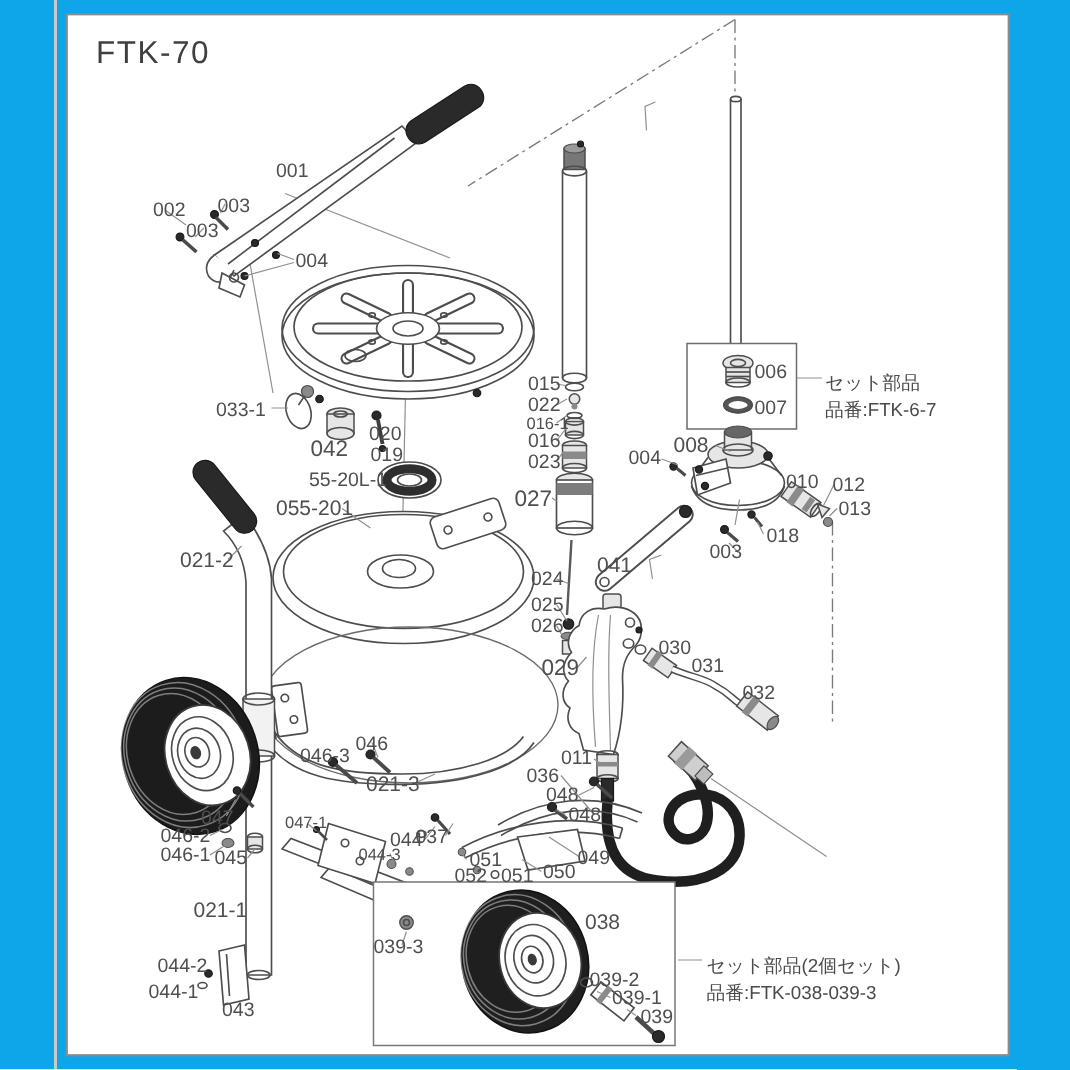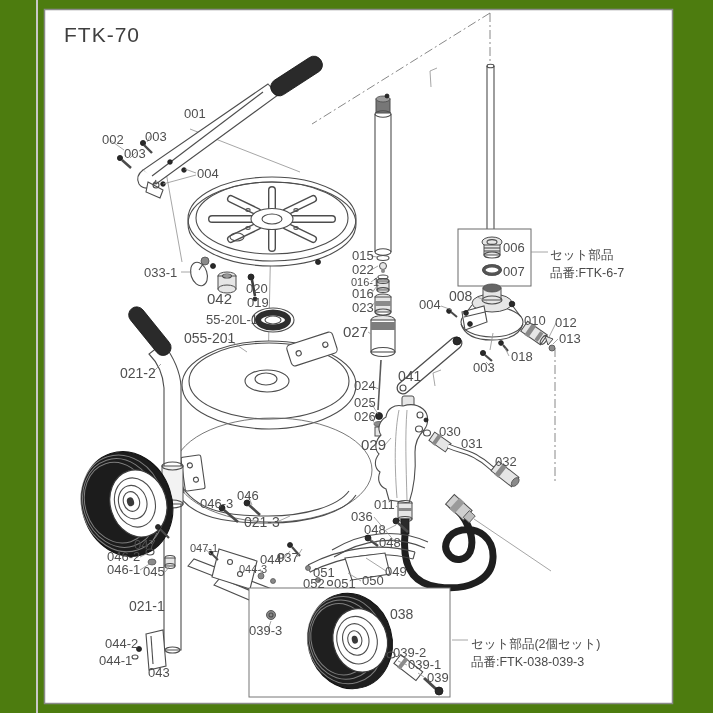--- a/index.html
+++ b/index.html
@@ -1,16 +1,16 @@
 <!DOCTYPE html>
 <html><head>
 <meta charset="utf-8">
 <style>
   html,body{margin:0;padding:0;background:#fff;}
-  #page{position:relative;width:713px;height:713px;background:#4d7c0f;overflow:hidden;
+  #page{position:relative;width:713px;height:713px;background:#0ea5e9;overflow:hidden;
         font-family:"Liberation Sans", sans-serif;}
   svg{position:absolute;left:0;top:0;}
   text{fill:#4f4f4f;font-family:"Liberation Sans", sans-serif;}
   .lbl{font-size:13px;}
   .lbl-sm{font-size:11px;}
   .lbl-lg{font-size:15px;}
   .lbl-md{font-size:14px;}
   .jp{font-size:12.5px;fill:#4a4a4a;}
   .title{font-size:21px;letter-spacing:1px;fill:#3f3f3f;}
   .ln{stroke:#4d4d4d;stroke-width:1.1;fill:none;}

